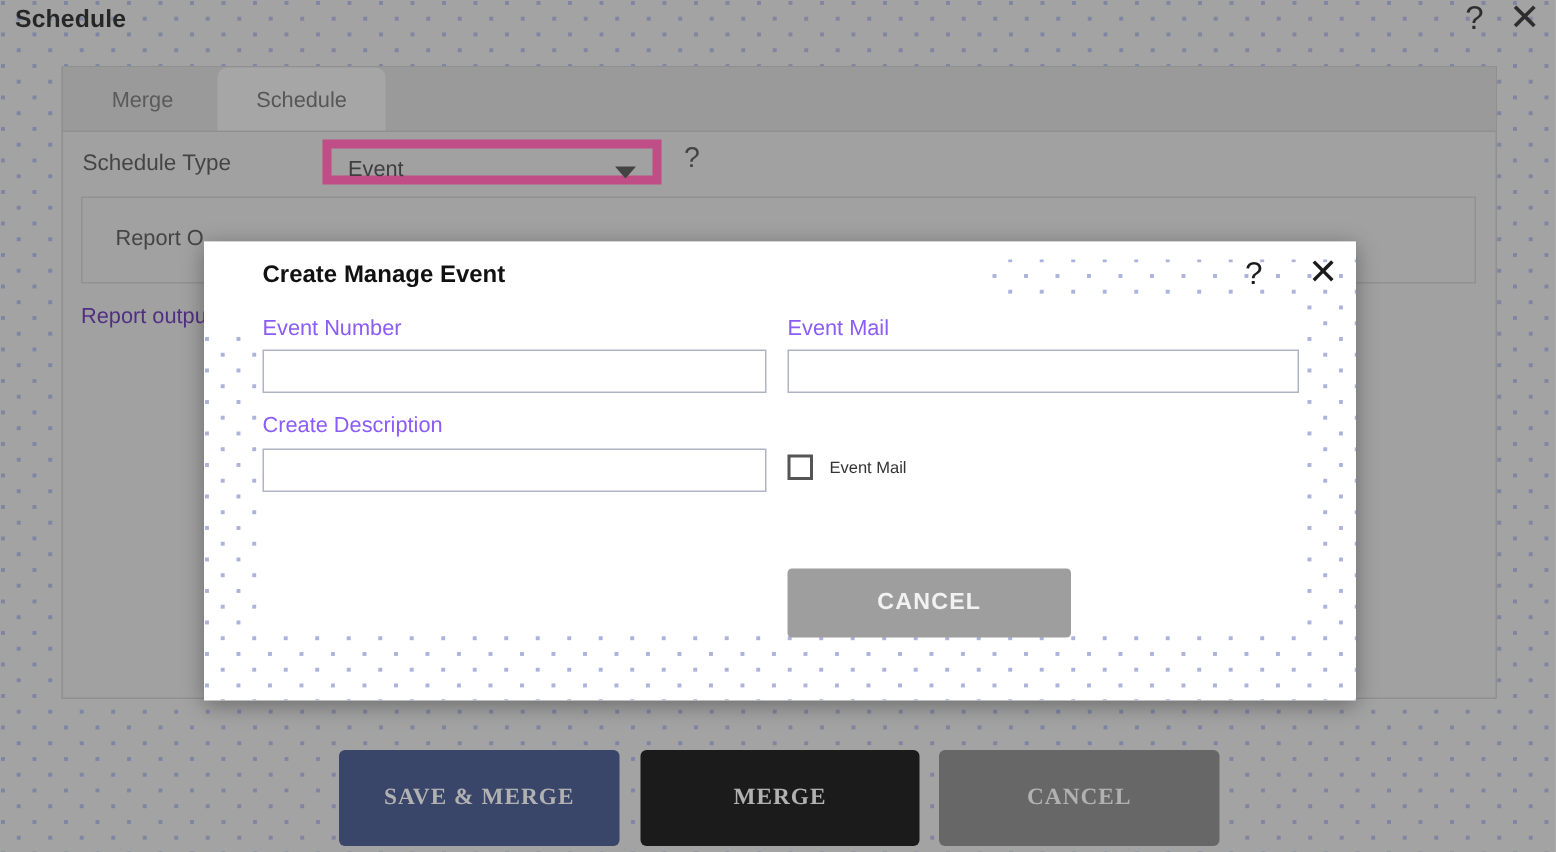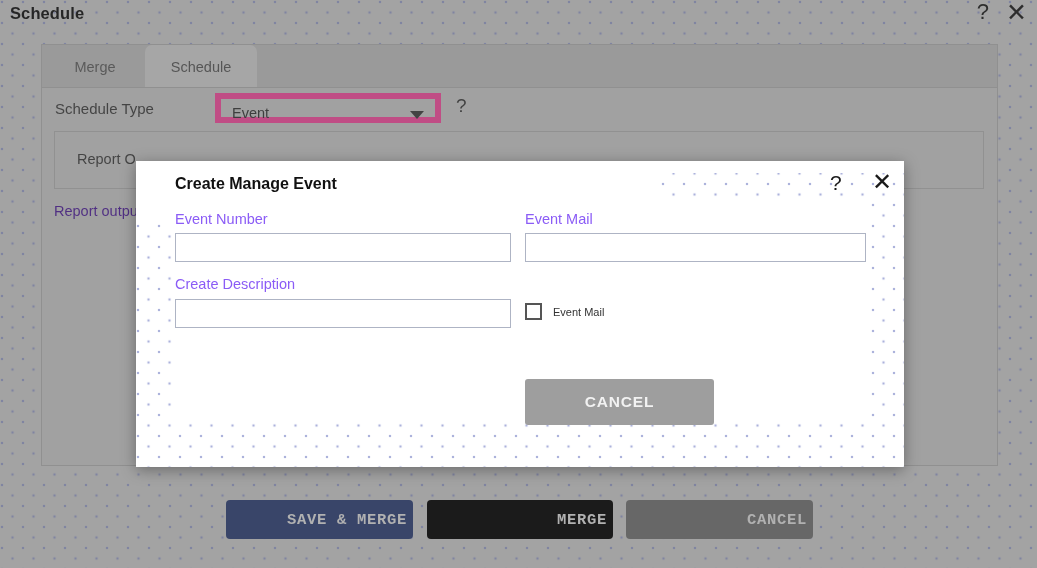--- a/index.html
+++ b/index.html
@@ -169,30 +169,29 @@
   
   #footer-bar {
     position: absolute;
     left: 0; top: 500px;
     width: 1037px;
     height: 58px;
   }
   .footer-btn {
     position: absolute;
     top: 0;
-    height: 39px;
+    height: 64px;
     border: none;
     border-radius: 4px;
-    font-family: Liberation Mono, monospace;
+    font-family: Liberation Serif, serif;
     font-size: 15.5px;
     font-weight: bold;
     letter-spacing: 0.7px;
     color: #d7d7d7;
     cursor: pointer;
-    text-align: right;
   }
   #save-merge-button { left: 226px; width: 187px; background: #2b3d70; }
   #merge-button      { left: 427px; width: 186px; background: #000000; }
   #cancel-button     { left: 626px; width: 187px; background: #6e6e6e; }
 
   
   #modal-overlay {
     position: absolute;
     inset: 0;
     background: rgba(90,90,90,0.30);

